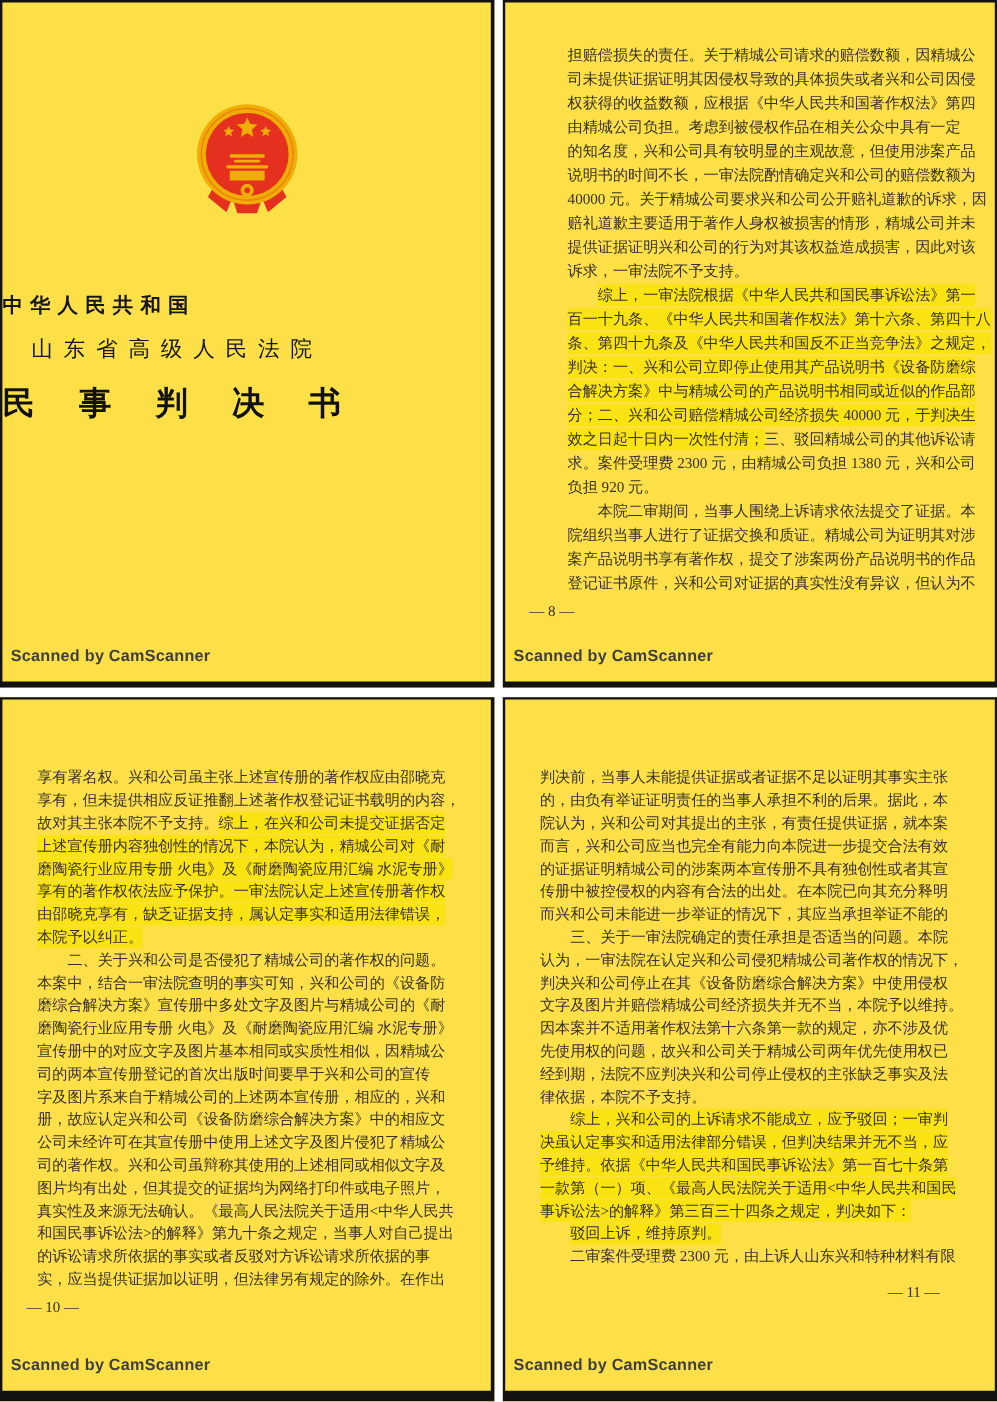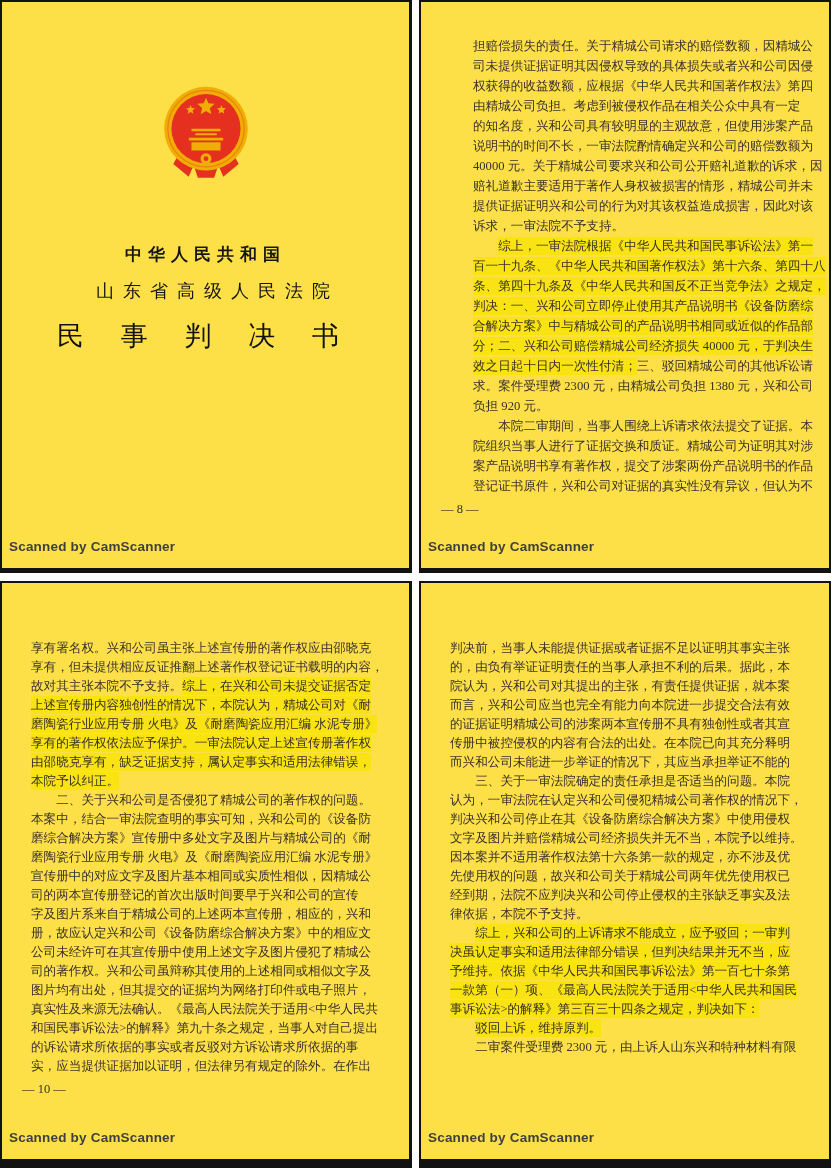--- a/index.html
+++ b/index.html
@@ -7,25 +7,25 @@
        font-family:"Liberation Serif","DejaVu Serif",serif;}
   .board{display:grid;grid-template-columns:412px 412px;grid-template-rows:573px 587px;
          gap:8px 7px;width:831px;height:1168px;background:#ffffff;}
   .sheet{position:relative;background:#fde047;box-sizing:border-box;
          border:2px solid var(--pbd,#121212);overflow:hidden;}
   .col-left{border-right-width:3px;}
   .row-top{border-bottom-width:5px;}
   .row-bottom{border-bottom-width:9px;}
 
   
-  .cover{text-align:center;}
+  .cover{}
   .emblem{width:92px;height:100px;margin:83px auto 0;}
   .t1{margin:58px 0 0;font-weight:bold;font-size:17px;letter-spacing:6px;color:#161616;}
   .t2{margin:13px 0 0;font-weight:normal;font-size:18px;letter-spacing:9px;color:#161616;padding-left:24px;}
-  .t3{margin:15px 0 0;font-weight:normal;font-size:27px;letter-spacing:15px;color:#111111;}
+  .t3{margin:15px 0 0;font-weight:bold;font-size:27px;letter-spacing:15px;color:#111111;}
 
   
   .content{padding:34px 30px 0 52px;font-size:12.6px;color:var(--ink,#38302a);}
   .row-top .content{line-height:20px;}
   .row-bottom .content{padding-top:56px;line-height:19px;padding-left:29px;}
   .tl{white-space:nowrap;height:inherit;}
   .hl{background:var(--hl,#f9e313);padding:2px 0;}
   .pagenum{font-size:12.5px;color:var(--ink,#38302a);}
   .pn-left{margin:6px 0 0 20px;}
   .pn-right{text-align:right;margin:13px 46px 0 0;}
@@ -144,16 +144,17 @@
         <div class="tl"><span>经到期，法院不应判决兴和公司停止侵权的主张缺乏事实及法</span></div>
         <div class="tl"><span>律依据，本院不予支持。</span></div>
         <div class="tl"><span>　　</span><span class="hl">综上，兴和公司的上诉请求不能成立，应予驳回；一审判</span></div>
         <div class="tl"><span class="hl">决虽认定事实和适用法律部分错误，但判决结果并无不当，应</span></div>
         <div class="tl"><span class="hl">予维持。依据《中华人民共和国民事诉讼法》第一百七十条第</span></div>
         <div class="tl"><span class="hl">一款第（一）项、《最高人民法院关于适用&lt;中华人民共和国民</span></div>
         <div class="tl"><span class="hl">事诉讼法&gt;的解释》第三百三十四条之规定，判决如下：</span></div>
         <div class="tl"><span>　　</span><span class="hl">驳回上诉，维持原判。</span></div>
         <div class="tl"><span>　　二审案件受理费 2300 元，由上诉人山东兴和特种材料有限</span></div>
       </div>
+    <div class="pagenum pn-right">— 11 —</div>
     <div class="wm">Scanned by CamScanner</div>
   </section>
 
 </main>
 
 </body></html>

